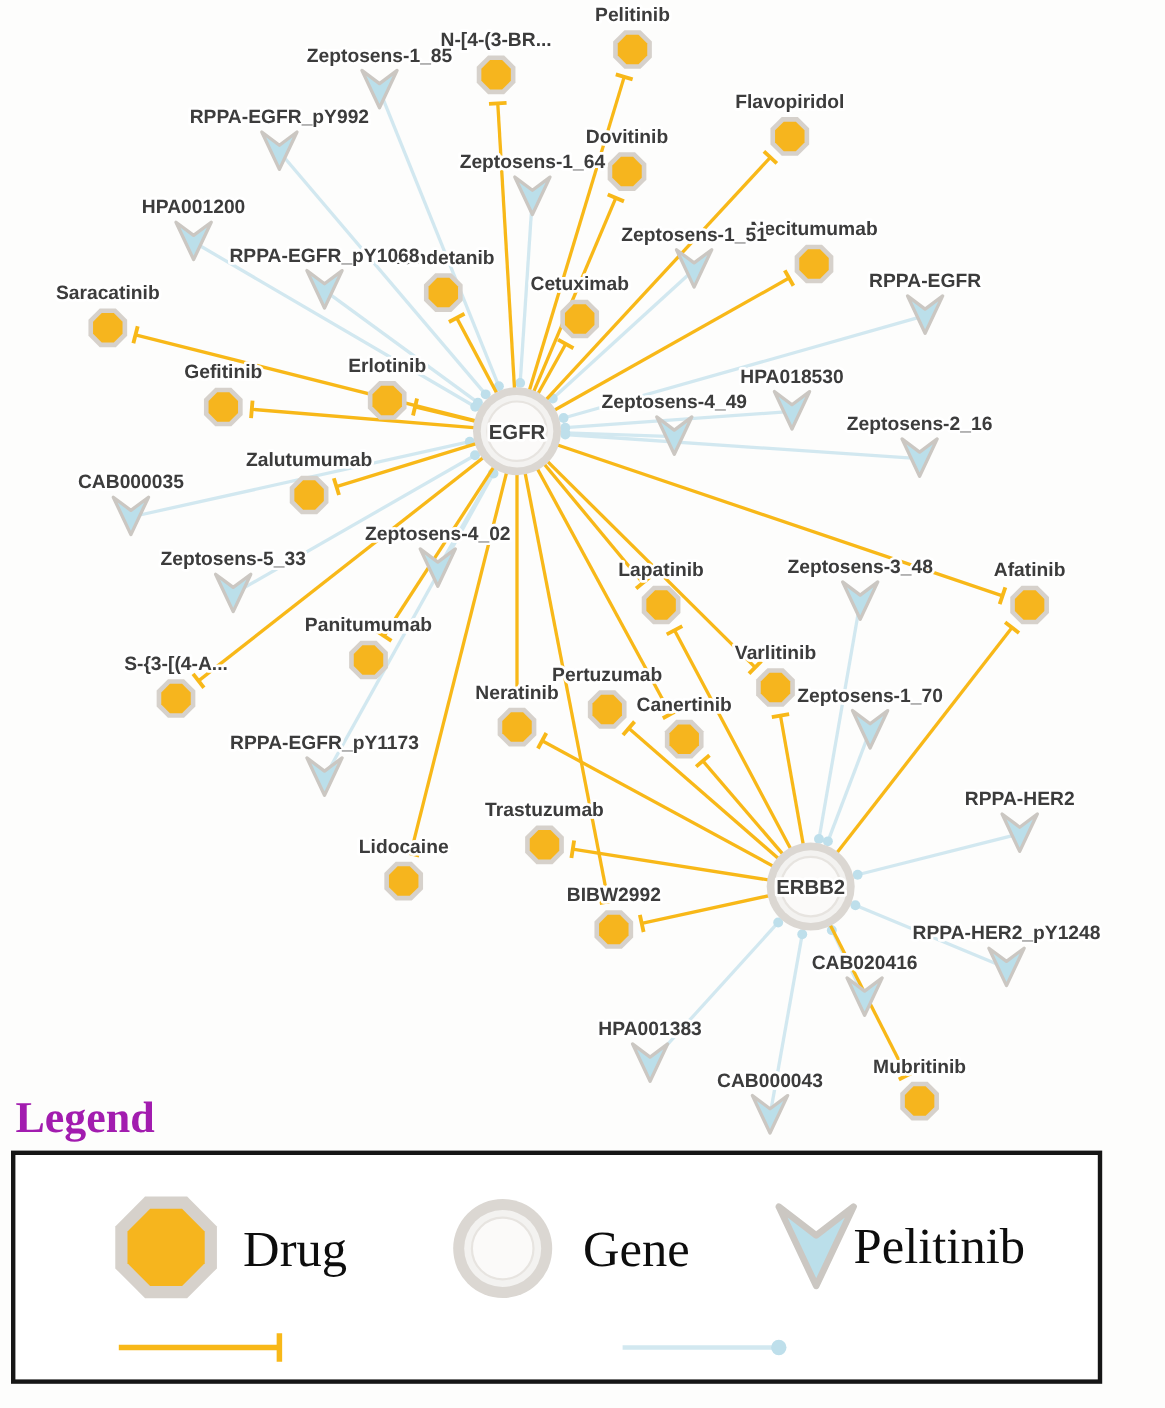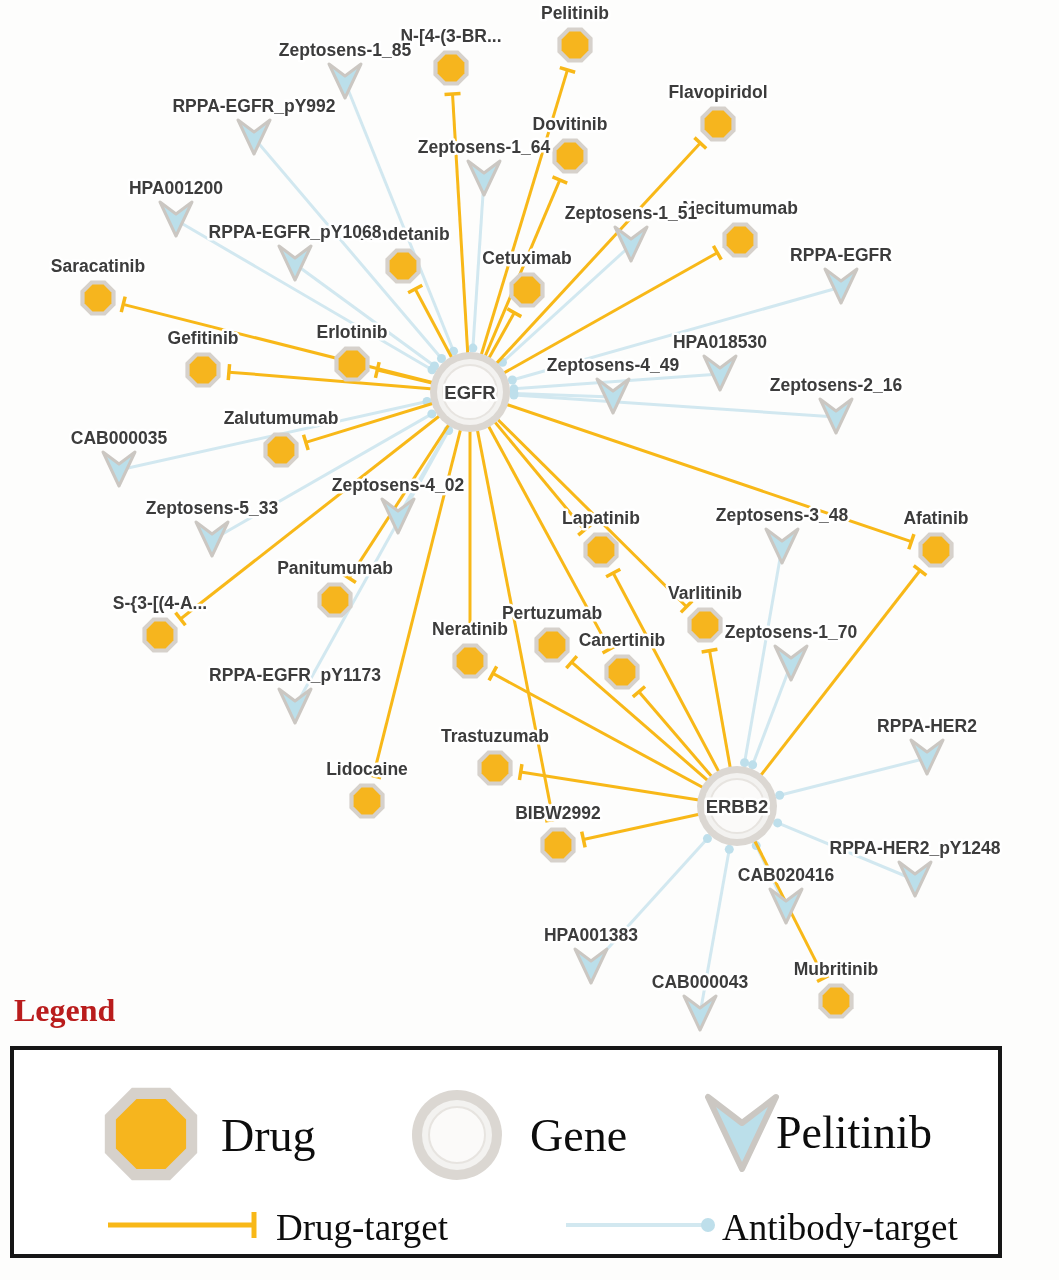--- a/index.html
+++ b/index.html
@@ -2,21 +2,21 @@
 <html style="--drug-fill: #F6B51E; --node-ring: #D6D1CB; --gene-fill: #F3F2F0; --gene-ring: #DBD7D2; --gene-inner-stroke: #E7E4E0; --antibody-fill: #BBDFEA; --antibody-stroke: #CBC7C2; --drug-edge: #F8B818; --antibody-edge: #D2E8F0; --antibody-edge-dot: #BEDFEB; --label-color: #3C3C3C; --background: #FDFDFC;"><head>
 <meta charset="utf-8">
 <title>Network Figure</title>
 <style>
   *{box-sizing:border-box}
   html,body{margin:0;padding:0;background:#ffffff}
   #page{position:relative;width:1059px;height:1280px;background:#FDFDFC;font-family:"Liberation Sans",sans-serif;overflow:hidden}
   #net{position:absolute;left:0;top:0}
   text{font-family:"Liberation Sans",sans-serif}
   text.halo{paint-order:stroke;stroke:#ffffff;stroke-width:5px;stroke-linejoin:round}
-  .legend-title{position:absolute;left:14px;top:992px;font-family:"Liberation Serif",serif;font-weight:bold;font-size:32px;color:#b91c1c}
+  .legend-title{position:absolute;left:14px;top:992px;font-family:"Liberation Serif",serif;font-weight:bold;font-size:40px;color:#a21caf}
   .legend-box{position:absolute;left:10px;top:1046px;width:992px;height:212px;background:#ffffff;border:4px solid #161616}
   .abs{position:absolute}
   .lg-label{font-family:"Liberation Serif",serif;color:#0d0d0d;white-space:nowrap}
   .lg-node-label{font-size:46px}
   .lg-edge-label{font-size:37px}
 </style>
 </head>
 <body>
 
 <div id="page" style="background: rgb(253, 253, 252);">
@@ -360,22 +360,20 @@
 
     <svg class="abs" style="left:683px;top:40px" width="90" height="90" viewBox="-45 -45 90 90">
       <path d="M -34 -38 L 0 34 L 34 -38 L 0 -12 Z" stroke-width="6" stroke-linejoin="round" style="fill:var(--antibody-fill);stroke:var(--antibody-stroke)"></path>
     </svg>
     <div class="abs lg-label lg-node-label" style="left:762px;top:56px">Pelitinib</div>
 
     <svg class="abs" style="left:90px;top:155px" width="175" height="40" viewBox="0 0 175 40">
       <line x1="4" y1="20" x2="150" y2="20" stroke-width="5" style="stroke:var(--drug-edge)"></line>
       <line x1="150" y1="7" x2="150" y2="33" stroke-width="5" style="stroke:var(--drug-edge)"></line>
     </svg>
-    <div class="abs lg-label lg-edge-label" style="left:262px;top:156px">Drug-target</div>
 
     <svg class="abs" style="left:548px;top:155px" width="165" height="40" viewBox="0 0 165 40">
       <line x1="4" y1="20" x2="140" y2="20" stroke-width="4" style="stroke:var(--antibody-edge)"></line>
       <circle cx="146" cy="20" r="7" style="fill:var(--antibody-edge-dot)"></circle>
     </svg>
-    <div class="abs lg-label lg-edge-label" style="left:708px;top:156px">Antibody-target</div>
 
   </div>
 </div>
 
 </body></html>

